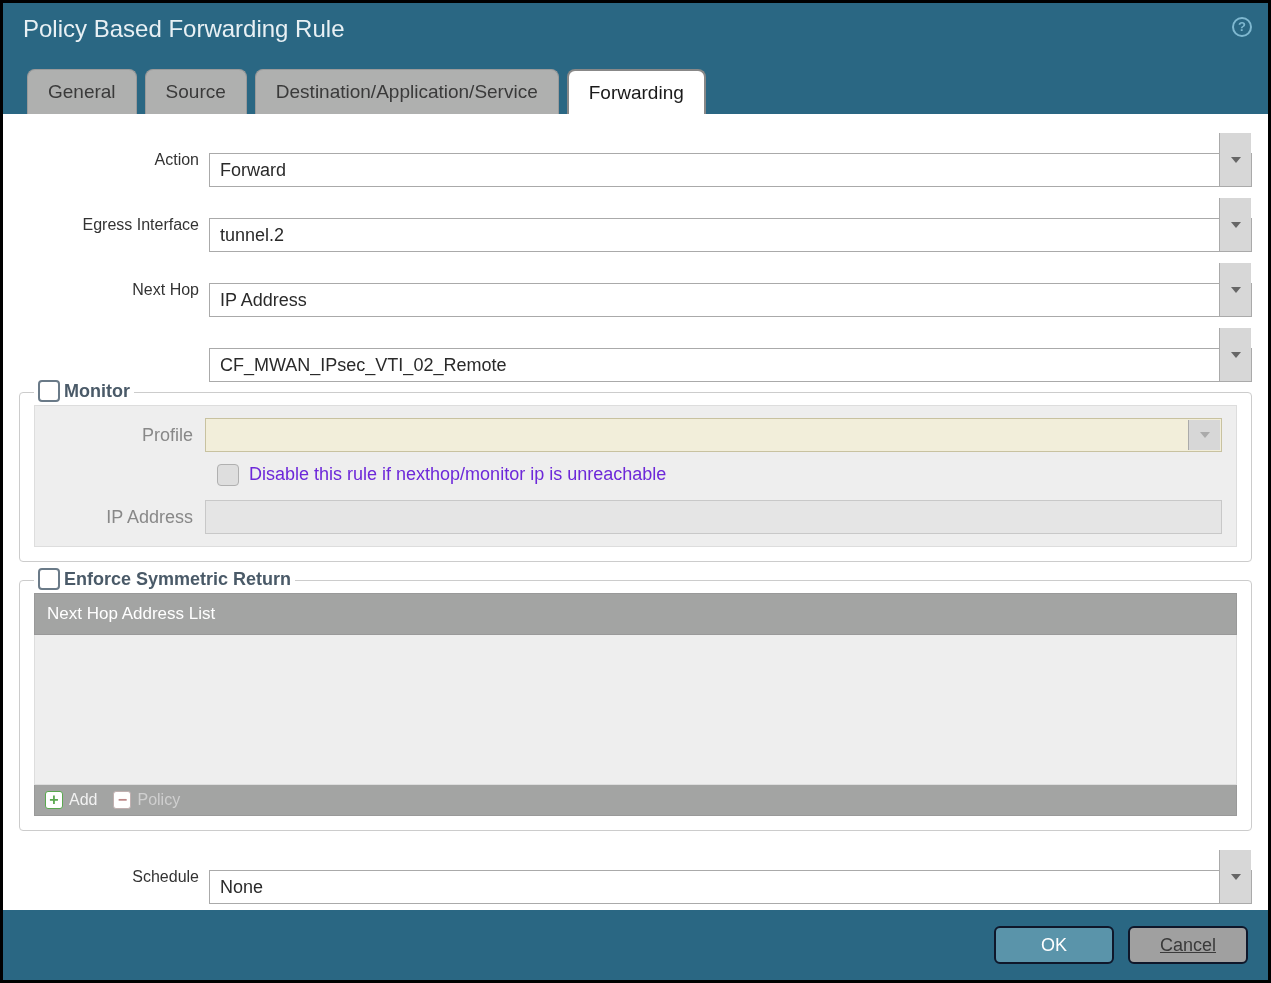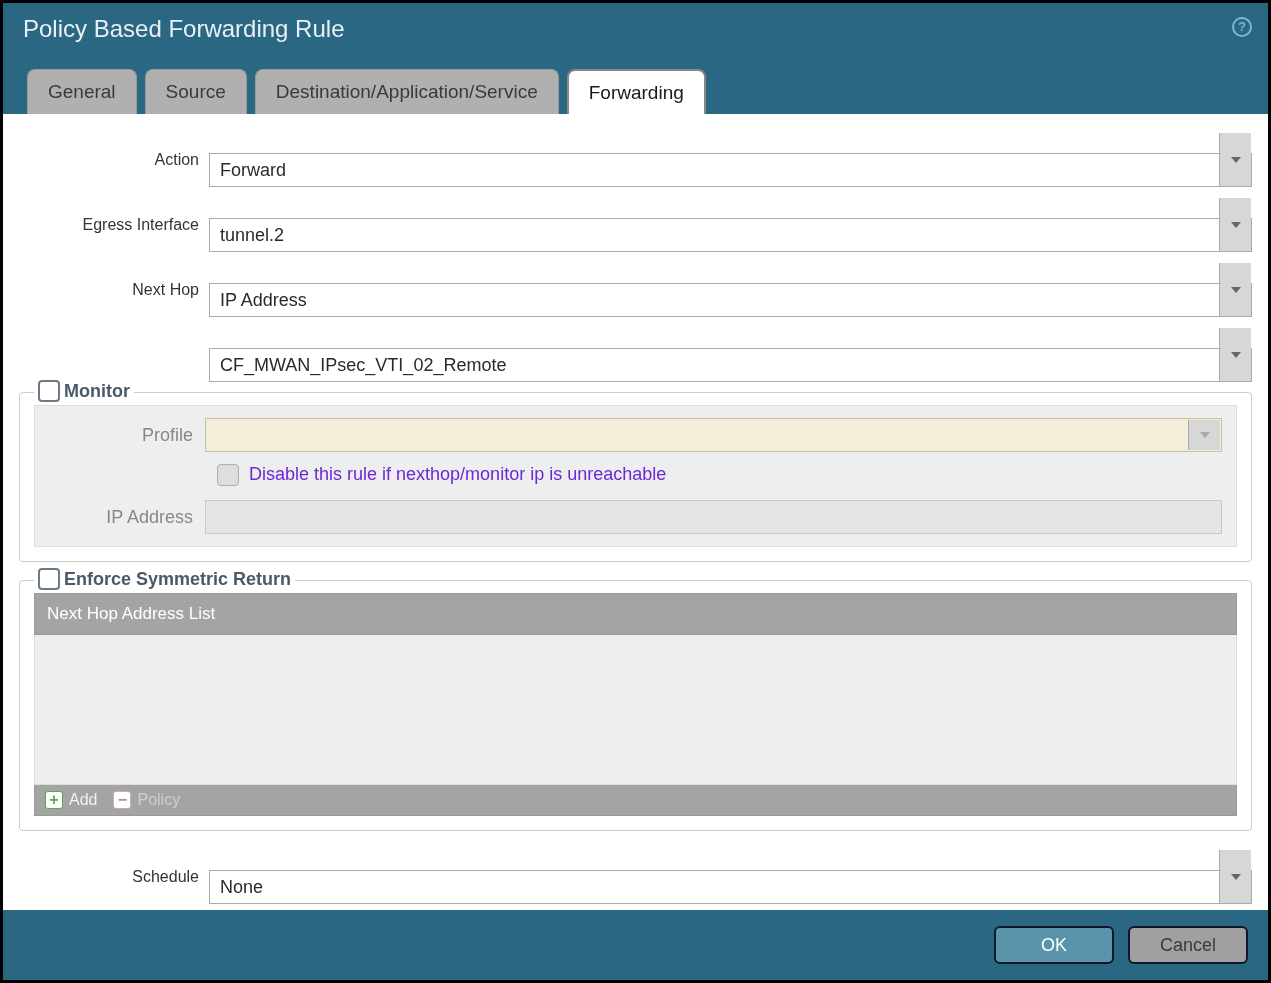--- a/index.html
+++ b/index.html
@@ -254,21 +254,21 @@
   border-radius: 6px;
   font-size: 18px;
   cursor: pointer;
   border: 2px solid #0f172a;
   color: #fff;
   display: flex;
   align-items: center;
   justify-content: center;
 }
 .btn.ok { background: #5a94aa; }
-.btn.cancel { background: #a0a0a0; color: #3a3a3a; }
+.btn.cancel { background: #a0a0a0; color: #3a3a3a; text-decoration: underline; }
 </style>
 </head>
 <body>
 
 <div class="dialog">
   <div class="header">
     <div class="title">Policy Based Forwarding Rule</div>
     <div class="help-icon">?</div>
     <div class="tabbar">
       <div class="tab">General</div>

